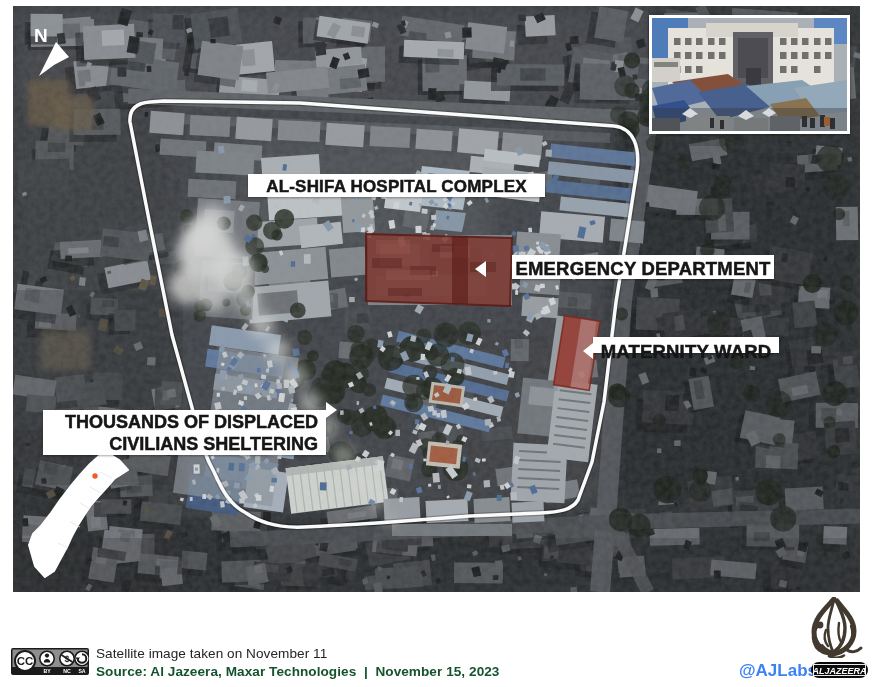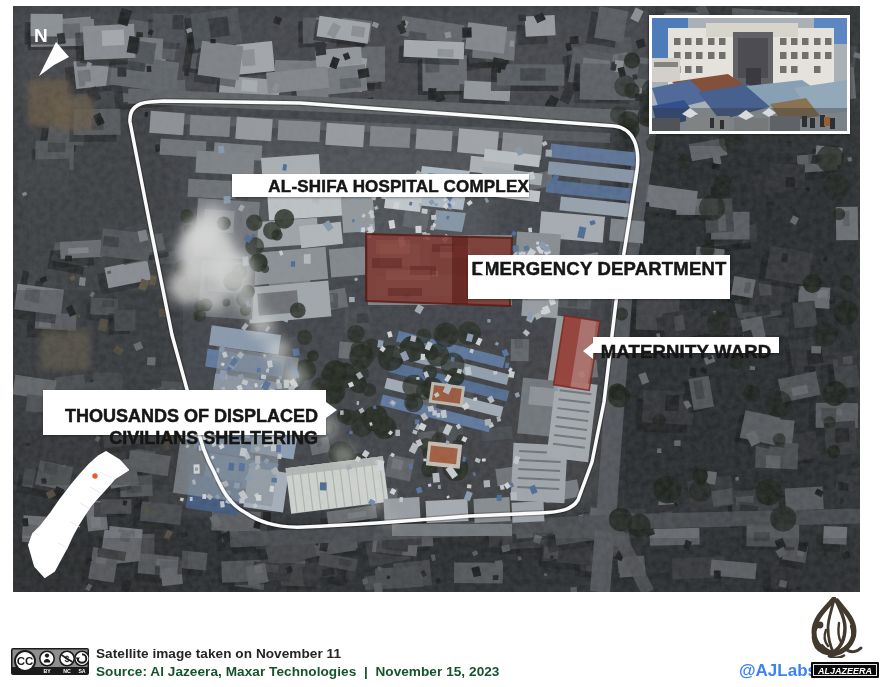--- a/index.html
+++ b/index.html
@@ -1571,31 +1571,31 @@
     <rect x="0" y="100" width="28" height="13" fill="#63676a"></rect>
     <rect x="0" y="90" width="195" height="23" fill="#33373d" opacity="0.38"></rect>
     <g fill="#d9dadc">
       <polygon points="30,96 38,90 46,96 38,100"></polygon>
       <polygon points="86,98 94,92 102,98 94,102"></polygon>
       <polygon points="110,95 117,90 124,95 117,99"></polygon>
     </g>
   </svg>
 </div>
 
-<div class="label" style="left:232px;top:174px;width:297px;height:23px;font-size:17px;line-height:25px;text-align:right;letter-spacing:0.2px">AL-SHIFA HOSPITAL COMPLEX</div>
-
-<div class="label" style="left:468px;top:255px;width:262px;height:44px;font-size:18.5px;line-height:28px;text-align:center;letter-spacing:0.2px">EMERGENCY DEPARTMENT</div>
+<div class="label" style="left:248px;top:174px;width:297px;height:23px;font-size:17px;line-height:25px;text-align:center;letter-spacing:0.2px">AL-SHIFA HOSPITAL COMPLEX</div>
+
+<div class="label" style="left:512px;top:255px;width:262px;height:24px;font-size:18.5px;line-height:28px;text-align:center;letter-spacing:0.2px">EMERGENCY DEPARTMENT</div>
 
 <div class="abs" style="left:475px;top:261px;width:0;height:0;border-top:8px solid transparent;border-bottom:8px solid transparent;border-right:11px solid #ffffff"></div>
 
 <div class="label" style="left:593px;top:337px;width:186px;height:16px;font-size:18.5px;line-height:29px;text-align:center;letter-spacing:0.2px">MATERNITY WARD</div>
 
 <div class="abs" style="left:583px;top:343px;width:0;height:0;border-top:8px solid transparent;border-bottom:8px solid transparent;border-right:10px solid #ffffff"></div>
 
-<div class="label" style="left:43px;top:390px;width:283px;height:45px;font-size:18px;line-height:22px;text-align:right;padding-right:8px;box-sizing:border-box;padding-top:15px">THOUSANDS OF DISPLACED<br>CIVILIANS SHELTERING</div>
+<div class="label" style="left:43px;top:410px;width:283px;height:45px;font-size:18px;line-height:22px;text-align:right;padding-right:8px;box-sizing:border-box;padding-top:1px">THOUSANDS OF DISPLACED<br>CIVILIANS SHELTERING</div>
 
 <div class="abs" style="left:326px;top:402px;width:0;height:0;border-top:8px solid transparent;border-bottom:8px solid transparent;border-left:11px solid #ffffff"></div>
 
 <svg class="abs" style="left:11px;top:648px" width="78" height="27" viewBox="0 0 78 27">
   <rect x="0" y="0" width="78" height="27" rx="2" fill="#1b1b1b"></rect>
   <rect x="1.5" y="1.5" width="75" height="17.5" fill="#8f8f8f"></rect>
   <circle cx="14" cy="13" r="11" fill="#1b1b1b"></circle>
   <circle cx="14" cy="13" r="9" fill="#ffffff"></circle>
   <text x="14" y="17.3" text-anchor="middle" font-size="11.5" font-weight="700" fill="#1b1b1b">CC</text>
   <g>
@@ -1616,37 +1616,37 @@
     <path d="M71,6.2 a4.3,4.3 0 1 1 -4.3,4.3" fill="none" stroke="#1b1b1b" stroke-width="2"></path>
     <polygon points="66.7,12.6 64.4,9.4 69,9.4" fill="#1b1b1b"></polygon>
   </g>
   <g font-size="5.2" font-weight="700" fill="#ffffff" text-anchor="middle">
     <text x="36" y="25">BY</text>
     <text x="56" y="25">NC</text>
     <text x="71" y="25">SA</text>
   </g>
 </svg>
 
-<div class="abs" style="left:96px;top:646px;font-size:13.6px;font-weight:700;color:#252525;letter-spacing:0.05px">Satellite image taken on November 11</div>
+<div class="abs" style="left:96px;top:646px;font-size:13.6px;font-weight:400;color:#252525;letter-spacing:0.05px">Satellite image taken on November 11</div>
 <div class="abs" style="left:96px;top:663.5px;font-size:13.6px;font-weight:700;color:#14532d;letter-spacing:0.05px">Source: Al Jazeera, Maxar Technologies&nbsp; |&nbsp; November 15, 2023</div>
 
 <svg class="abs" style="left:806px;top:597px" width="58" height="61" viewBox="0 0 58 61">
   <g fill="none" stroke="#42392f" stroke-linecap="round">
     <path d="M28,2 C18,13 8,22 8,35 C8,47 17,55 27,57 C39,55 48,46 48,34 C48,22 38,13 31,4" stroke-width="5"></path>
     <path d="M31,5 C35,15 39,21 39,31 C39,42 35,50 28,55" stroke-width="3.4"></path>
     <path d="M28,2 C26,13 22,21 22,31 C22,43 25,51 28,57" stroke-width="2.8"></path>
     <path d="M13,27 C8,33 6,39 8,45 C10,52 16,56 23,57" stroke-width="3"></path>
     <path d="M20,33 C18,38 18,44 22,49" stroke-width="2.4"></path>
     <path d="M33,26 C32,33 32,40 35,45" stroke-width="2.4"></path>
     <path d="M41,53 C45,56 51,55 55,51" stroke-width="3"></path>
     <circle cx="14" cy="28" r="3.4" fill="#42392f" stroke="none"></circle>
     <path d="M23,59 C28,61.5 34,61 38,58.5" stroke-width="2.6"></path>
     <path d="M45,45 C47,41 47,34 45,29" stroke-width="2.4"></path>
     <path d="M16,48 C20,53 24,55 30,56" stroke-width="2.2"></path>
   </g>
 </svg>
 
 <div class="abs" style="left:739px;top:661px;font-size:17px;font-weight:700;color:#3b82f6">@AJLabs</div>
 
-<div class="abs" style="left:811px;top:662px;width:68px;height:16px;background:#0a0a0a;border-radius:1px">
+<div class="abs" style="left:811px;top:662px;width:57px;height:16px;background:#0a0a0a;border-radius:8px">
   <div style="position:absolute;left:2px;top:2px;right:2px;bottom:2px;border:1px solid #e8e8e8"></div>
   <div style="position:absolute;width:100%;text-align:center;top:3.5px;font-size:9px;font-weight:700;font-style:italic;color:#ffffff;letter-spacing:0px">ALJAZEERA</div>
 </div>
 
 </body></html>

